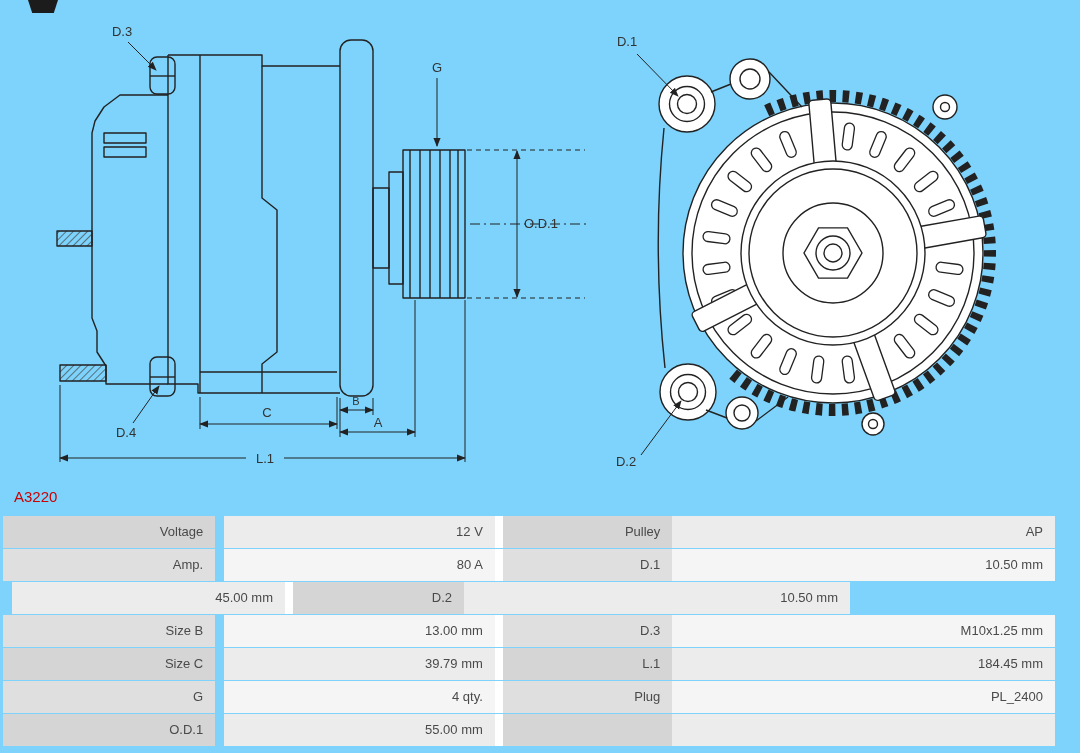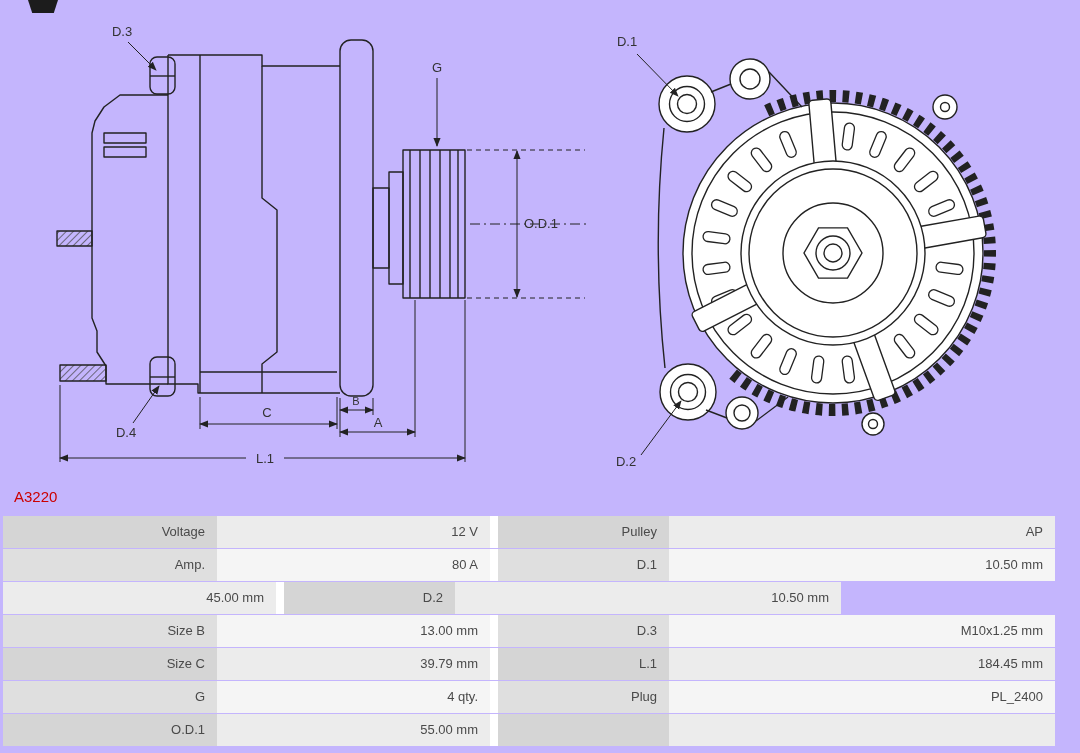--- a/index.html
+++ b/index.html
@@ -1,26 +1,26 @@
 <!DOCTYPE html>
 <html><head>
 <meta charset="utf-8">
 <style>
   html,body{margin:0;padding:0;background:#fff;}
-  .page{position:relative;width:1080px;height:753px;background:#c4b5fd;overflow:hidden;
+  .page{position:relative;width:1080px;height:753px;background:#7dd3fc;overflow:hidden;
         font-family:"Liberation Sans",sans-serif;}
   .brand-logo{position:absolute;left:28px;top:0;width:30px;height:13px;background:#1c1c1c;
         clip-path:polygon(0 0,100% 0,86% 100%,14% 100%);}
   .drawing{position:absolute;left:0;top:0;}
   .part-number{position:absolute;left:14px;top:488px;font-size:15px;color:#cc0000;}
   .spec-table{position:absolute;left:3px;top:516px;width:1052px;}
   .spec-row{display:flex;height:32px;line-height:32px;margin-bottom:1px;font-size:13px;color:#4a4a4a;}
   .cell{box-sizing:border-box;padding-right:12px;text-align:right;white-space:nowrap;overflow:hidden;}
   .c-l1{width:214px;}
-  .c-v1{width:273px;}
+  .c-v1{width:273px;margin-left:9px;}
   .c-gap{width:8px;background:#fff;}
   .c-l2{width:171px;}
   .c-v2{width:386px;}
   .spec-row:nth-child(odd) .lab{background:#d5d5d5;}
   .spec-row:nth-child(odd) .val{background:#ececec;}
   .spec-row:nth-child(even) .lab{background:#dfdfdf;}
   .spec-row:nth-child(even) .val{background:#f5f5f5;}
   svg text{font-family:"Liberation Sans",sans-serif;fill:#333;}
 </style>
 </head>

